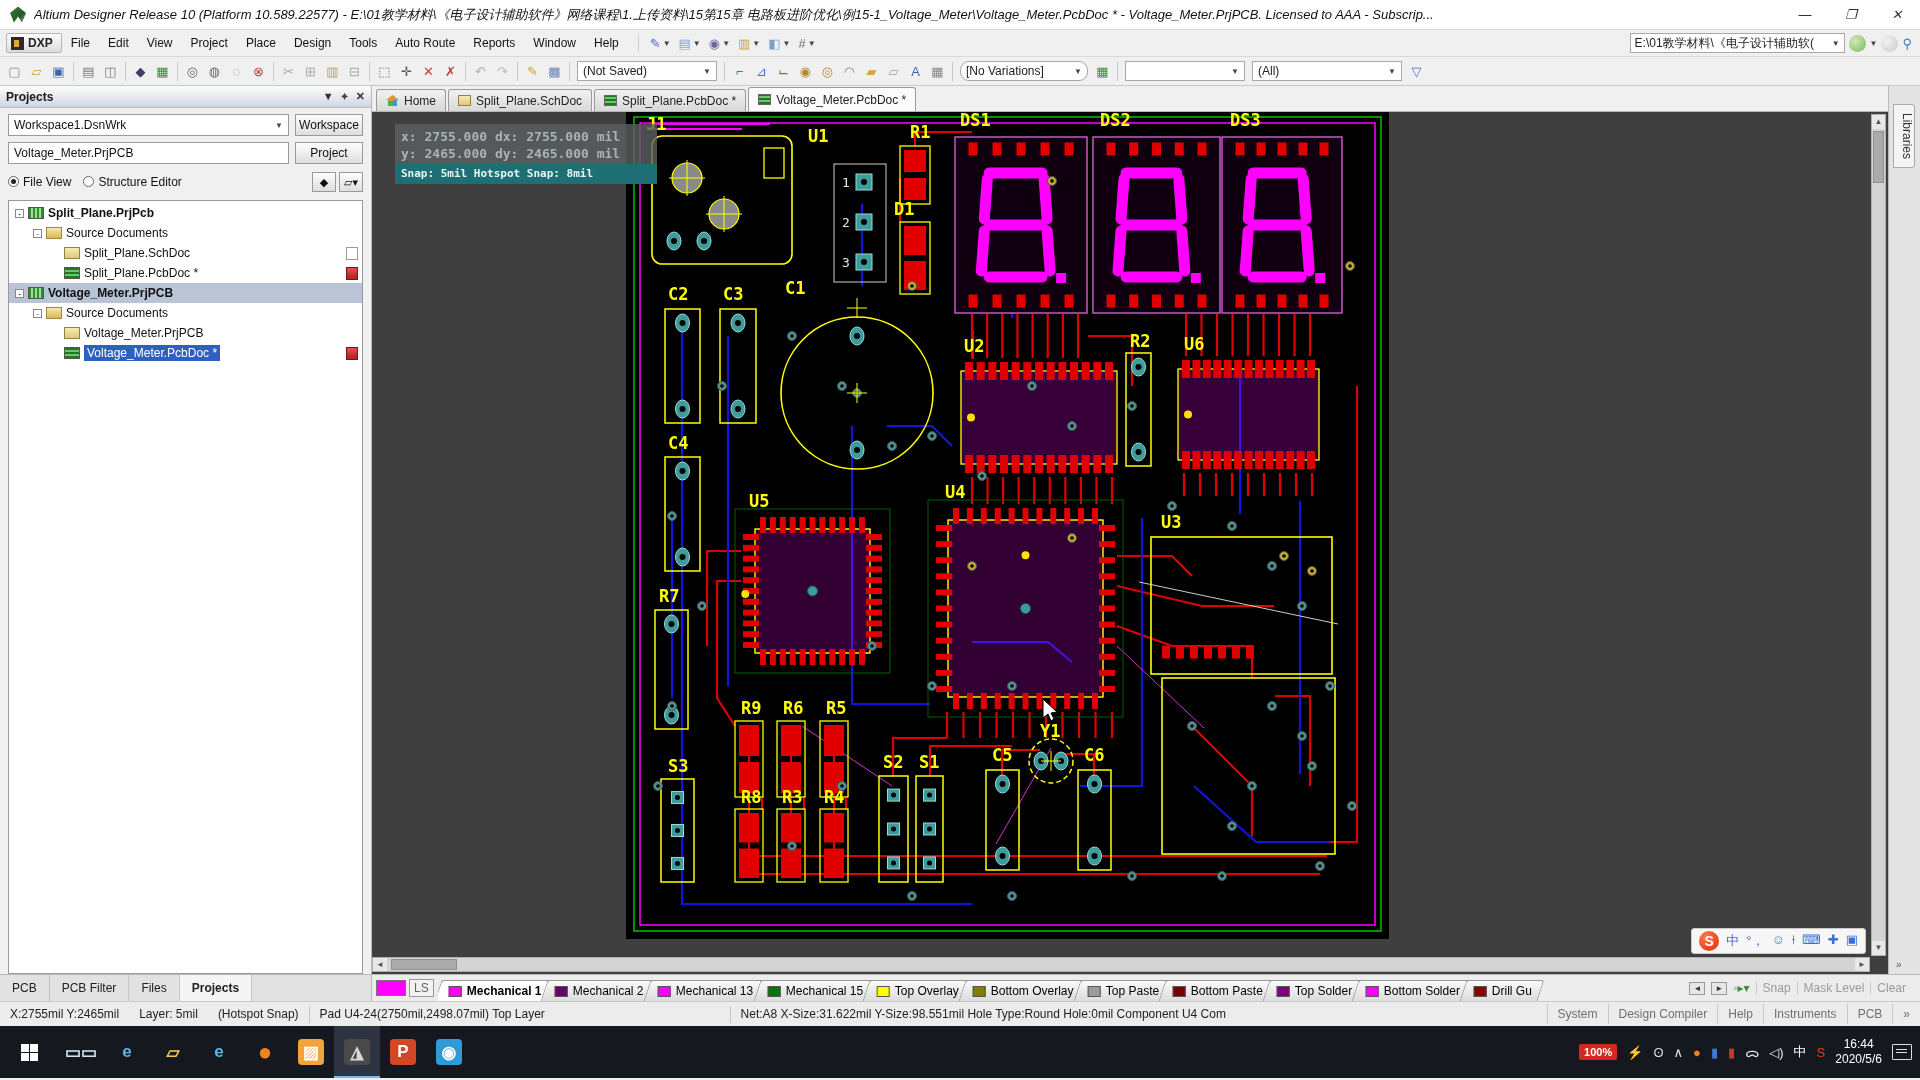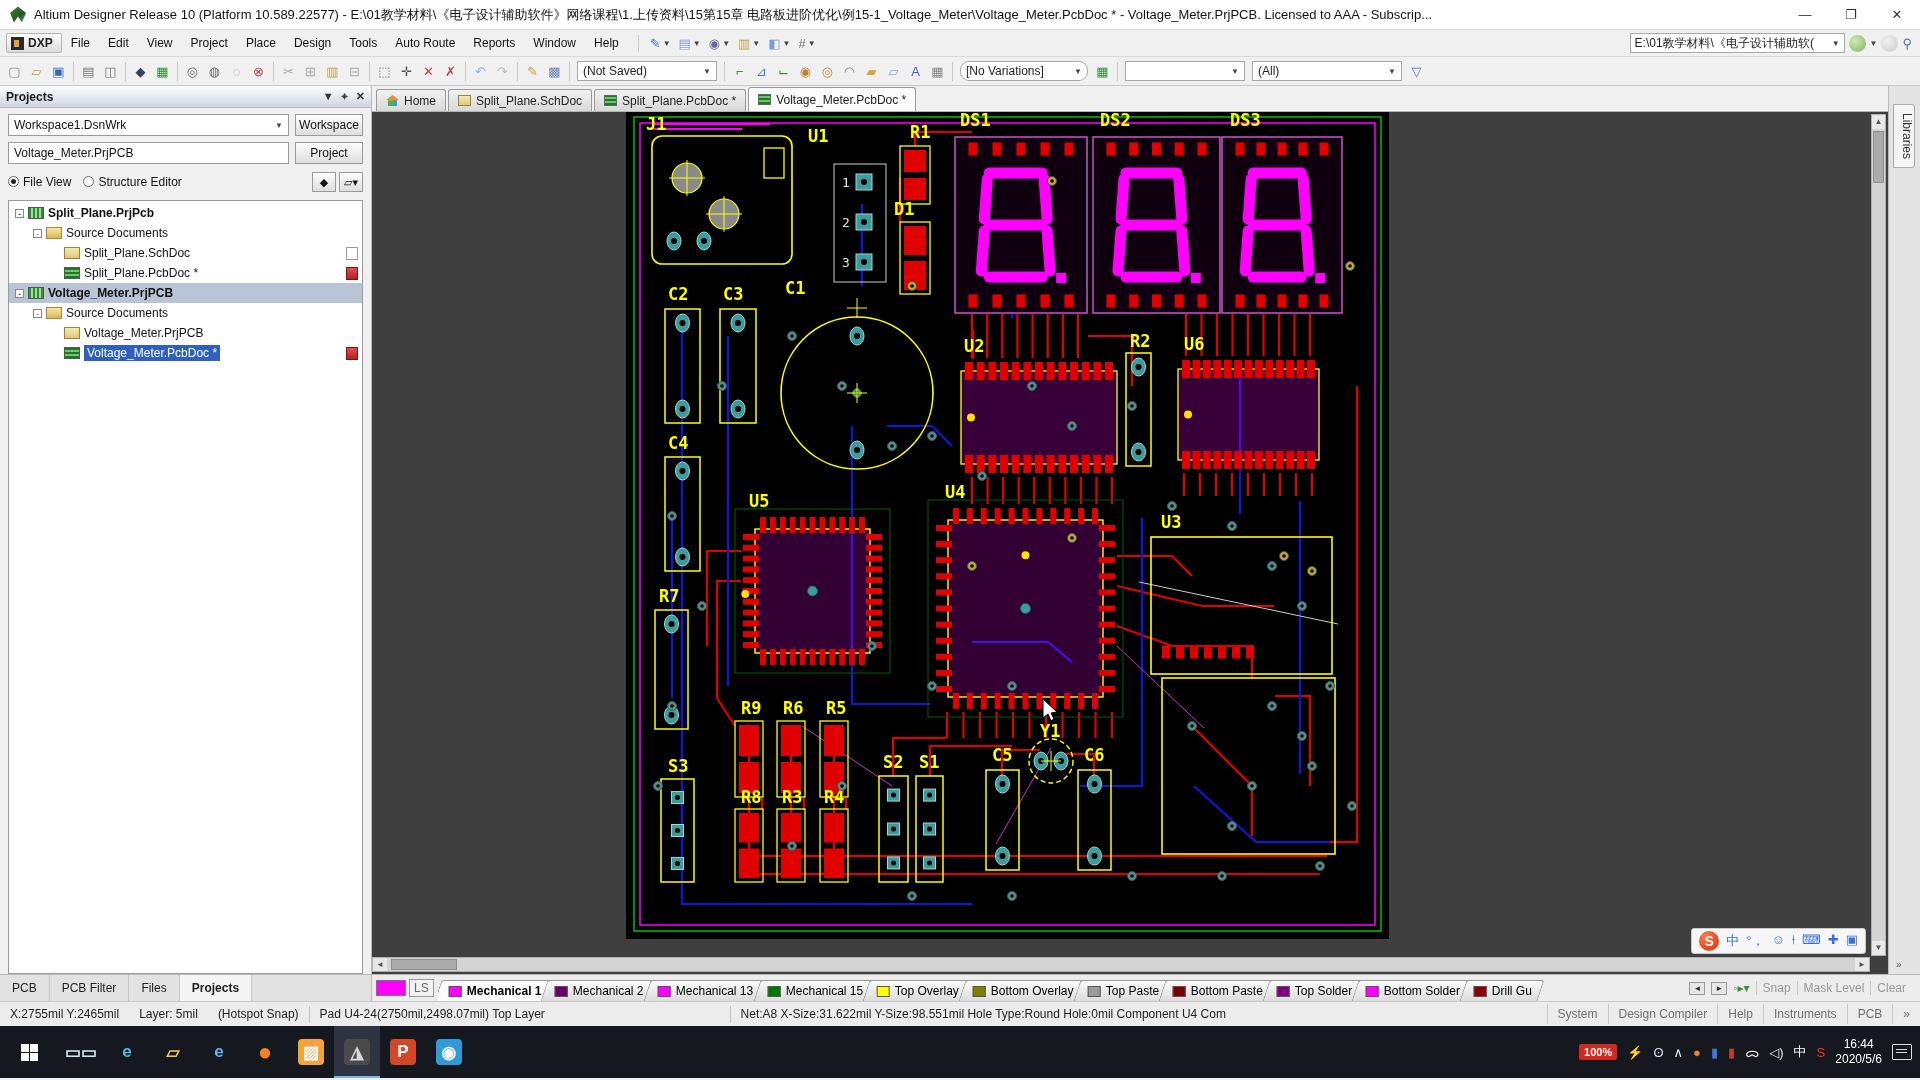--- a/index.html
+++ b/index.html
@@ -1,21 +1,21 @@
 <!DOCTYPE html>
 <html><head>
 <meta charset="utf-8">
 <style>
   * { margin:0; padding:0; box-sizing:border-box; }
   html,body { width:1920px; height:1080px; overflow:hidden;
     font-family:"Liberation Sans", sans-serif; font-size:12px; background:#f0f0f0; }
 
   
   #titlebar { height:30px; background:#ffffff; display:flex; align-items:center;
-    border-bottom:1px solid #d5d5d5; }
+    border-bottom:1px solid #d5d5d5;font-style:italic; }
   #titlebar .appicon { width:16px; height:16px; margin:0 8px 0 10px;
     background:linear-gradient(135deg,#3b7d3b 0%,#245a24 60%,#6fae6f 100%);
     clip-path:polygon(50% 0,100% 40%,75% 100%,50% 62%,25% 100%,0 40%); }
   #titlebar .title { flex:1; font-size:13px; color:#111; white-space:nowrap;
     overflow:hidden; text-overflow:ellipsis; }
   .winbtn { width:46px; height:30px; display:flex; align-items:center; justify-content:center;
     color:#333; font-size:13px; }
 
   
   #menubar { height:27px; background:#f0f0f0; border-bottom:1px solid #d9d9d9; display:flex; align-items:center; }
@@ -1061,20 +1061,25 @@
           <circle cx="940" cy="485" r="1.8" fill="#000"></circle>
         </g>
         <line x1="475" y1="222" x2="495" y2="222" stroke="#ffff00" stroke-width="1"></line>
         <line x1="485" y1="212" x2="485" y2="232" stroke="#ffff00" stroke-width="1"></line>
         <line x1="475" y1="307" x2="495" y2="307" stroke="#ffff00" stroke-width="1"></line>
         <line x1="485" y1="297" x2="485" y2="317" stroke="#ffff00" stroke-width="1"></line>
         <line x1="669" y1="675" x2="689" y2="675" stroke="#ffff00" stroke-width="1"></line>
         <line x1="679" y1="665" x2="679" y2="685" stroke="#ffff00" stroke-width="1"></line>
         <polygon points="671,613 671,632 676,628 679,635 682,633 679,627 685,626" fill="#fff" stroke="#000" stroke-width="1"></polygon>
       </svg>
+    <div id="hud">
+      <div>x:  2755.000    dx:  2755.000  mil</div>
+      <div>y:  2465.000    dy:  2465.000  mil</div>
+      <div class="snapline">Snap: 5mil Hotspot Snap: 8mil</div>
+    </div>
     <div class="vscroll">
       <span class="arr" style="top:0">▲</span>
       <span class="thumb"></span>
       <span class="arr" style="bottom:0">▼</span>
     </div>
     <div class="hscroll">
       <span class="arr" style="left:0">◄</span>
       <span class="thumb"></span>
       <span class="arr" style="right:0">►</span>
     </div>

